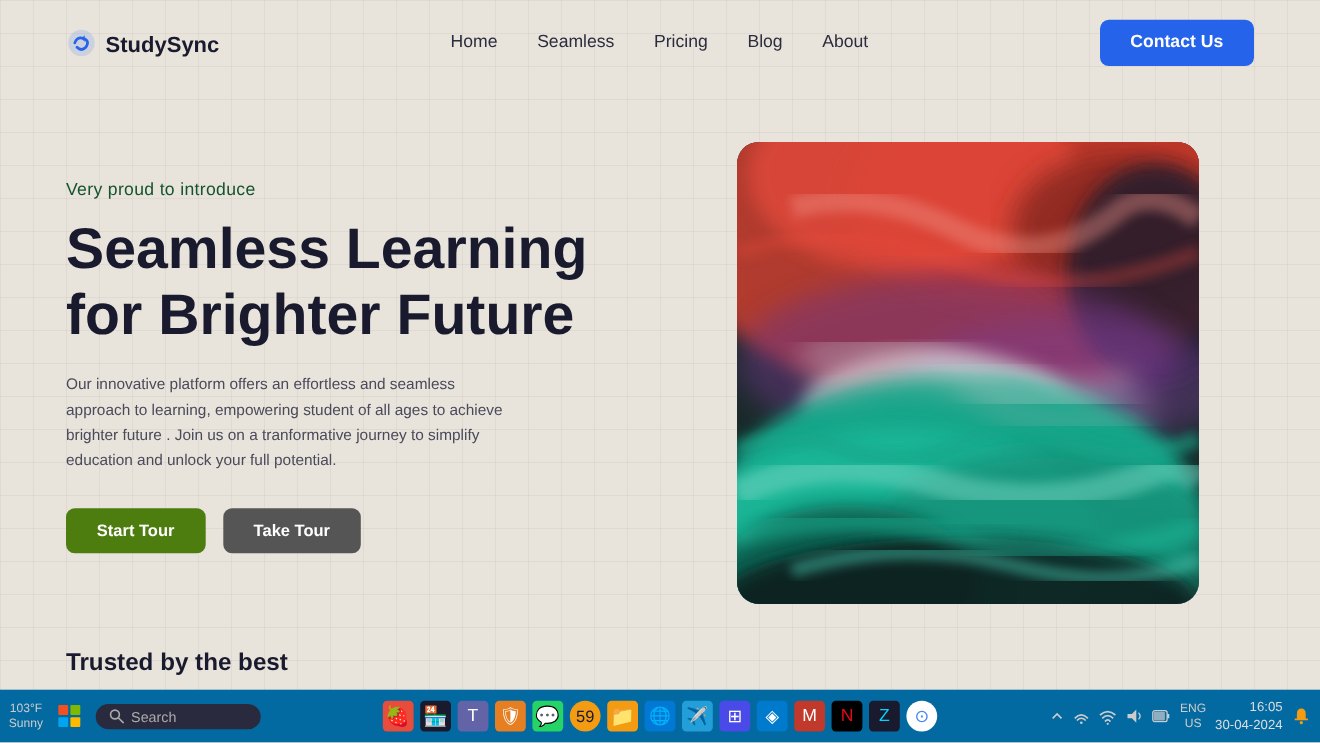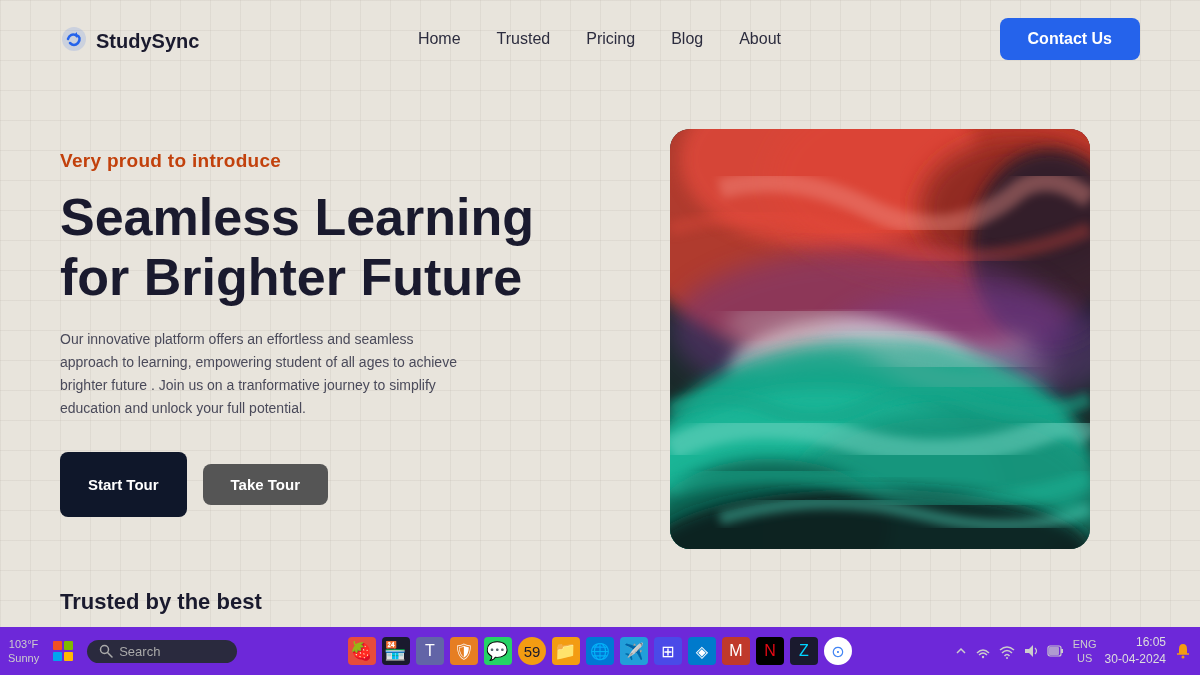--- a/index.html
+++ b/index.html
@@ -96,23 +96,23 @@
       flex: 1;
       gap: 40px;
     }
 
     .hero-content {
       flex: 1;
       max-width: 520px;
     }
 
     .hero-tagline {
-      color: #c2410c;
-      font-size: 19px;
-      font-weight: 700;
+      color: #14532d;
+      font-size: 16px;
+      font-weight: 400;
       margin-bottom: 16px;
       letter-spacing: 0.3px;
     }
 
     .hero-title {
       font-size: 52px;
       font-weight: 800;
       color: #1a1a2e;
       line-height: 1.15;
       margin-bottom: 20px;
@@ -126,24 +126,24 @@
       max-width: 400px;
     }
 
     .hero-buttons {
       display: flex;
       gap: 16px;
       align-items: center;
     }
 
     .btn-start {
-      background: #0f172a;
+      background: #4d7c0f;
       color: white;
       border: none;
-      padding: 24px 28px;
+      padding: 12px 28px;
       border-radius: 8px;
       font-size: 15px;
       font-weight: 600;
       cursor: pointer;
     }
 
     .btn-take {
       background: #555;
       color: white;
       border: none;
@@ -180,21 +180,21 @@
     .trusted-section {
       padding: 20px 60px 12px;
       font-size: 22px;
       font-weight: 800;
       color: #1a1a2e;
     }
 
     
     .taskbar {
       height: 48px;
-      background: #6d28d9;
+      background: #0369a1;
       display: flex;
       align-items: center;
       justify-content: space-between;
       padding: 0 8px;
       position: relative;
     }
 
     .taskbar-left {
       display: flex;
       align-items: center;
@@ -286,21 +286,21 @@
       <svg class="logo-icon" viewBox="0 0 28 28" fill="none" xmlns="http://www.w3.org/2000/svg">
         <circle cx="14" cy="14" r="12" fill="#2563eb" opacity="0.15"></circle>
         <path d="M8 14 Q10 8 16 10 Q22 12 18 18 Q14 22 10 18" stroke="#2563eb" stroke-width="2.5" fill="none" stroke-linecap="round"></path>
         <path d="M14 10 L17 7 L17 13 Z" fill="#2563eb"></path>
       </svg>
       <span>StudySync</span>
     </a>
 
     <ul class="nav-links">
       <li><a href="#">Home</a></li>
-      <li><a href="#">Trusted</a></li>
+      <li><a href="#">Seamless</a></li>
       <li><a href="#">Pricing</a></li>
       <li><a href="#">Blog</a></li>
       <li><a href="#">About</a></li>
     </ul>
 
     <button class="contact-btn">Contact Us</button>
   </nav>
 
   <section class="hero">
     <div class="hero-content">

